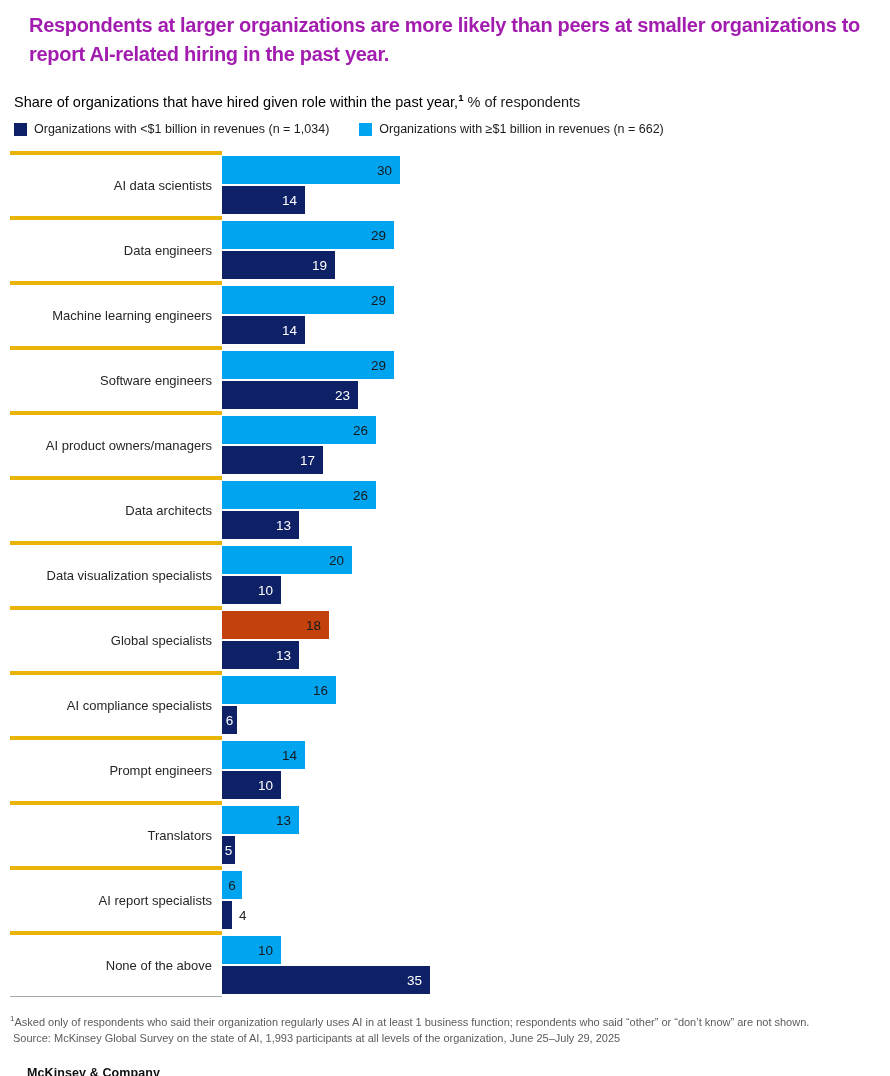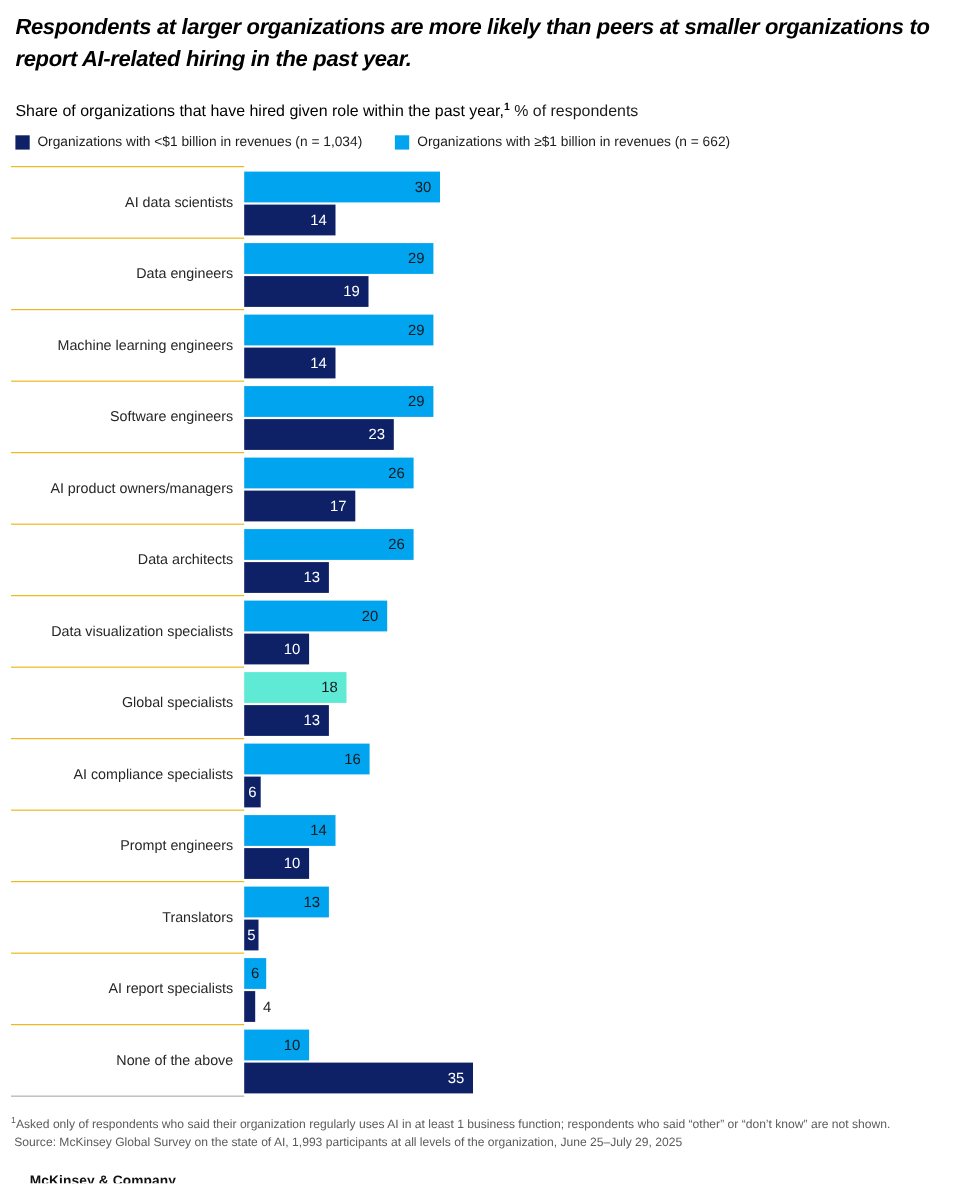--- a/index.html
+++ b/index.html
@@ -9,28 +9,27 @@
     width: 890px;
     height: 1076px;
     background: #ffffff;
     overflow: hidden;
     font-family: "Liberation Sans", sans-serif;
     color: #1a1a1a;
   }
   .title {
     position: absolute;
     top: 11px;
-    left: 14px;
+    left: 29px;
     width: 840px;
     font-size: 20px;
     font-weight: 700;
     line-height: 1.45;
     letter-spacing: -0.3px;
-    color: #000000;
-    font-style: italic;
+    color: #a21caf;
   }
   .subtitle {
     position: absolute;
     top: 92px;
     left: 14px;
     font-size: 14.5px;
     color: #000;
   }
   .subtitle .bold { font-weight: 400; }
   .subtitle sup { font-size: 9.5px; font-weight: 700; }
@@ -54,21 +53,21 @@
   .chart {
     position: absolute;
     top: 151px;
     left: 0;
     right: 0;
   }
   .row { display: flex; height: 65px; }
   .label-col {
     width: 212px;
     margin-left: 10px;
-    border-top: 1px solid #eab308;
+    border-top: 4px solid #eab308;
     display: flex;
     align-items: center;
     justify-content: flex-end;
     padding-right: 10px;
     flex: 0 0 auto;
   }
   .row-label {
     font-size: 13px;
     color: #262626;
     text-align: right;
@@ -290,21 +289,21 @@
         </div>
       </div>
     </div>
 
     <div class="row">
       <div class="label-col">
         <span class="row-label">Global specialists</span>
       </div>
       <div class="bar-col">
         <div class="barline">
-          <div class="bar light" style="width: 93px; background: #5eead4;">
+          <div class="bar light" style="width: 107px; background: #c2410c;">
             <span class="val">18</span>
           </div>
 
         </div>
         <div class="barline">
           <div class="bar dark" style="width: 77px; background: rgb(15, 33, 102);">
             <span class="val">13</span>
           </div>
 
         </div>

